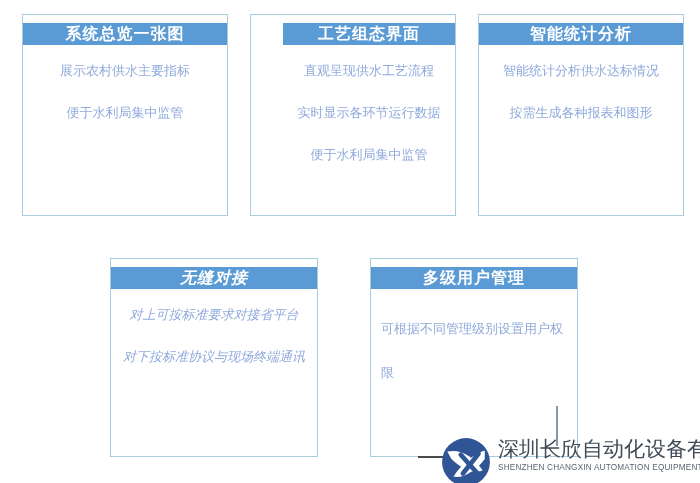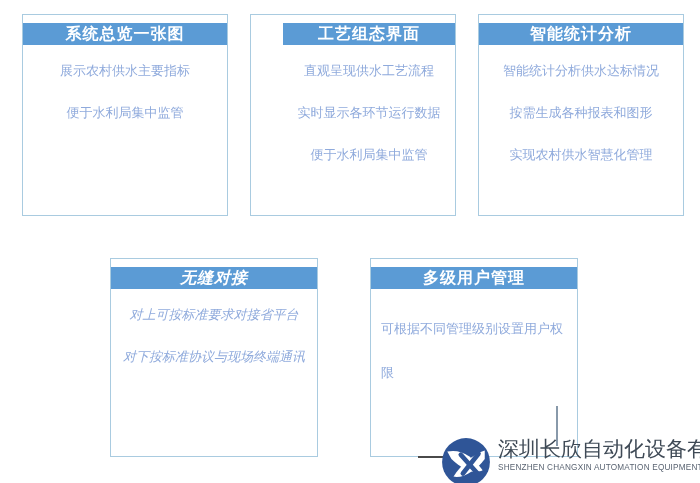--- a/index.html
+++ b/index.html
@@ -159,21 +159,20 @@
       <div class="card-line">便于水利局集中监管</div>
     </div>
   </div>
 
   <div class="card" id="card-analytics">
     <div class="card-top-gap"></div>
     <div class="card-header">智能统计分析</div>
     <div class="card-body">
       <div class="card-line">智能统计分析供水达标情况</div>
       <div class="card-line">按需生成各种报表和图形</div>
-      <div class="card-line">实现农村供水智慧化管理</div>
     </div>
   </div>
 
   <div class="card" id="card-docking">
     <div class="card-top-gap"></div>
     <div class="card-header">无缝对接</div>
     <div class="card-body">
       <div class="card-line">对上可按标准要求对接省平台</div>
       <div class="card-line">对下按标准协议与现场终端通讯</div>
     </div>

